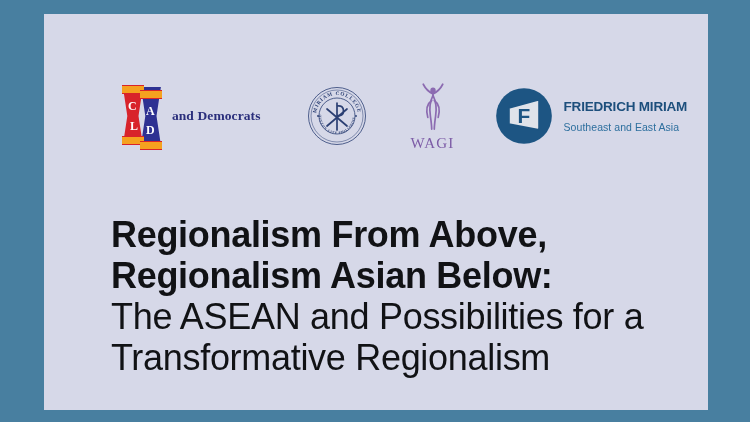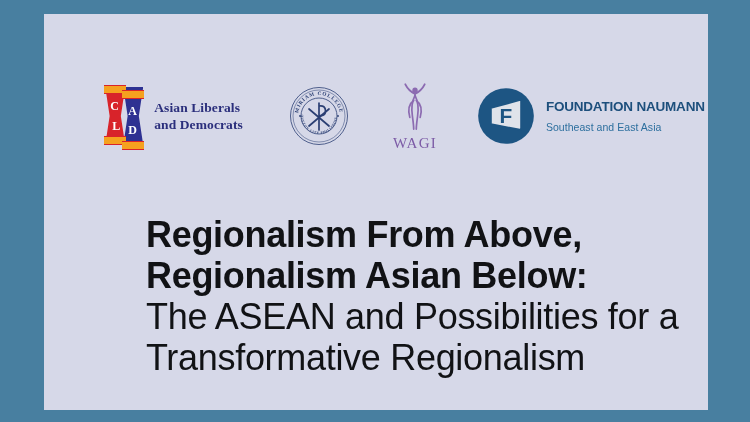--- a/index.html
+++ b/index.html
@@ -164,21 +164,20 @@
     letter-spacing: 0.05px;
     white-space: nowrap;
   }
 
   
   .title-block {
     position: absolute;
     left: 67px;
     top: 200px;
     width: 580px;
-    margin-left: 35px;
   }
   .title-line {
     font-family: "Liberation Sans", sans-serif;
     font-size: 36px;
     line-height: 41px;
     color: #111215;
     white-space: nowrap;
     letter-spacing: -0.3px;
   }
   .title-line.bold { font-weight: bold; }
@@ -199,21 +198,20 @@
           <div class="band band-tl"></div>
           <div class="band band-tr"></div>
           <div class="band band-bl"></div>
           <div class="band band-br"></div>
           <span class="cald-letter cl-c">C</span>
           <span class="cald-letter cl-a">A</span>
           <span class="cald-letter cl-l">L</span>
           <span class="cald-letter cl-d">D</span>
         </div>
         <div class="cald-text">
-          <div>Asian Liberals</div>
           <div>and Democrats</div>
         </div>
       </div>
 
       <div class="logo-block miriam">
         <svg class="seal" viewBox="0 0 120 120">
           <defs>
             <path id="arcTop" d="M 18,60 A 42,42 0 0 1 102,60" fill="none"></path>
             <path id="arcBot" d="M 24,60 A 36,36 0 0 0 96,60" fill="none"></path>
           </defs>
@@ -253,21 +251,21 @@
       </div>
 
       <div class="logo-block fnf">
         <svg class="fnf-mark" viewBox="0 0 100 100">
           <circle cx="50" cy="50" r="48" fill="#1d5583"></circle>
           <path d="M 24,36 L 76,22 L 76,74 L 24,64 Z" fill="#dfe3ea"></path>
           <path d="M 24,36 L 76,22 L 76,74 L 24,64 Z" fill="none" stroke="#1d5583" stroke-width="3"></path>
           <text x="50" y="62" text-anchor="middle" font-family="Liberation Sans, sans-serif" font-size="36" font-weight="bold" fill="#1d5583">F</text>
         </svg>
         <div class="fnf-text">
-          <div class="fnf-l1">FOUNDATION NAUMANN</div>
+          <div class="fnf-l1">FRIEDRICH MIRIAM</div>
           <div class="fnf-region">Southeast and East Asia</div>
         </div>
       </div>
 
     </div>
 
     <div class="title-block">
       <div class="title-line bold">Regionalism From Above,</div>
       <div class="title-line bold">Regionalism Asian Below:</div>
       <div class="title-line light">The ASEAN and Possibilities for a</div>

